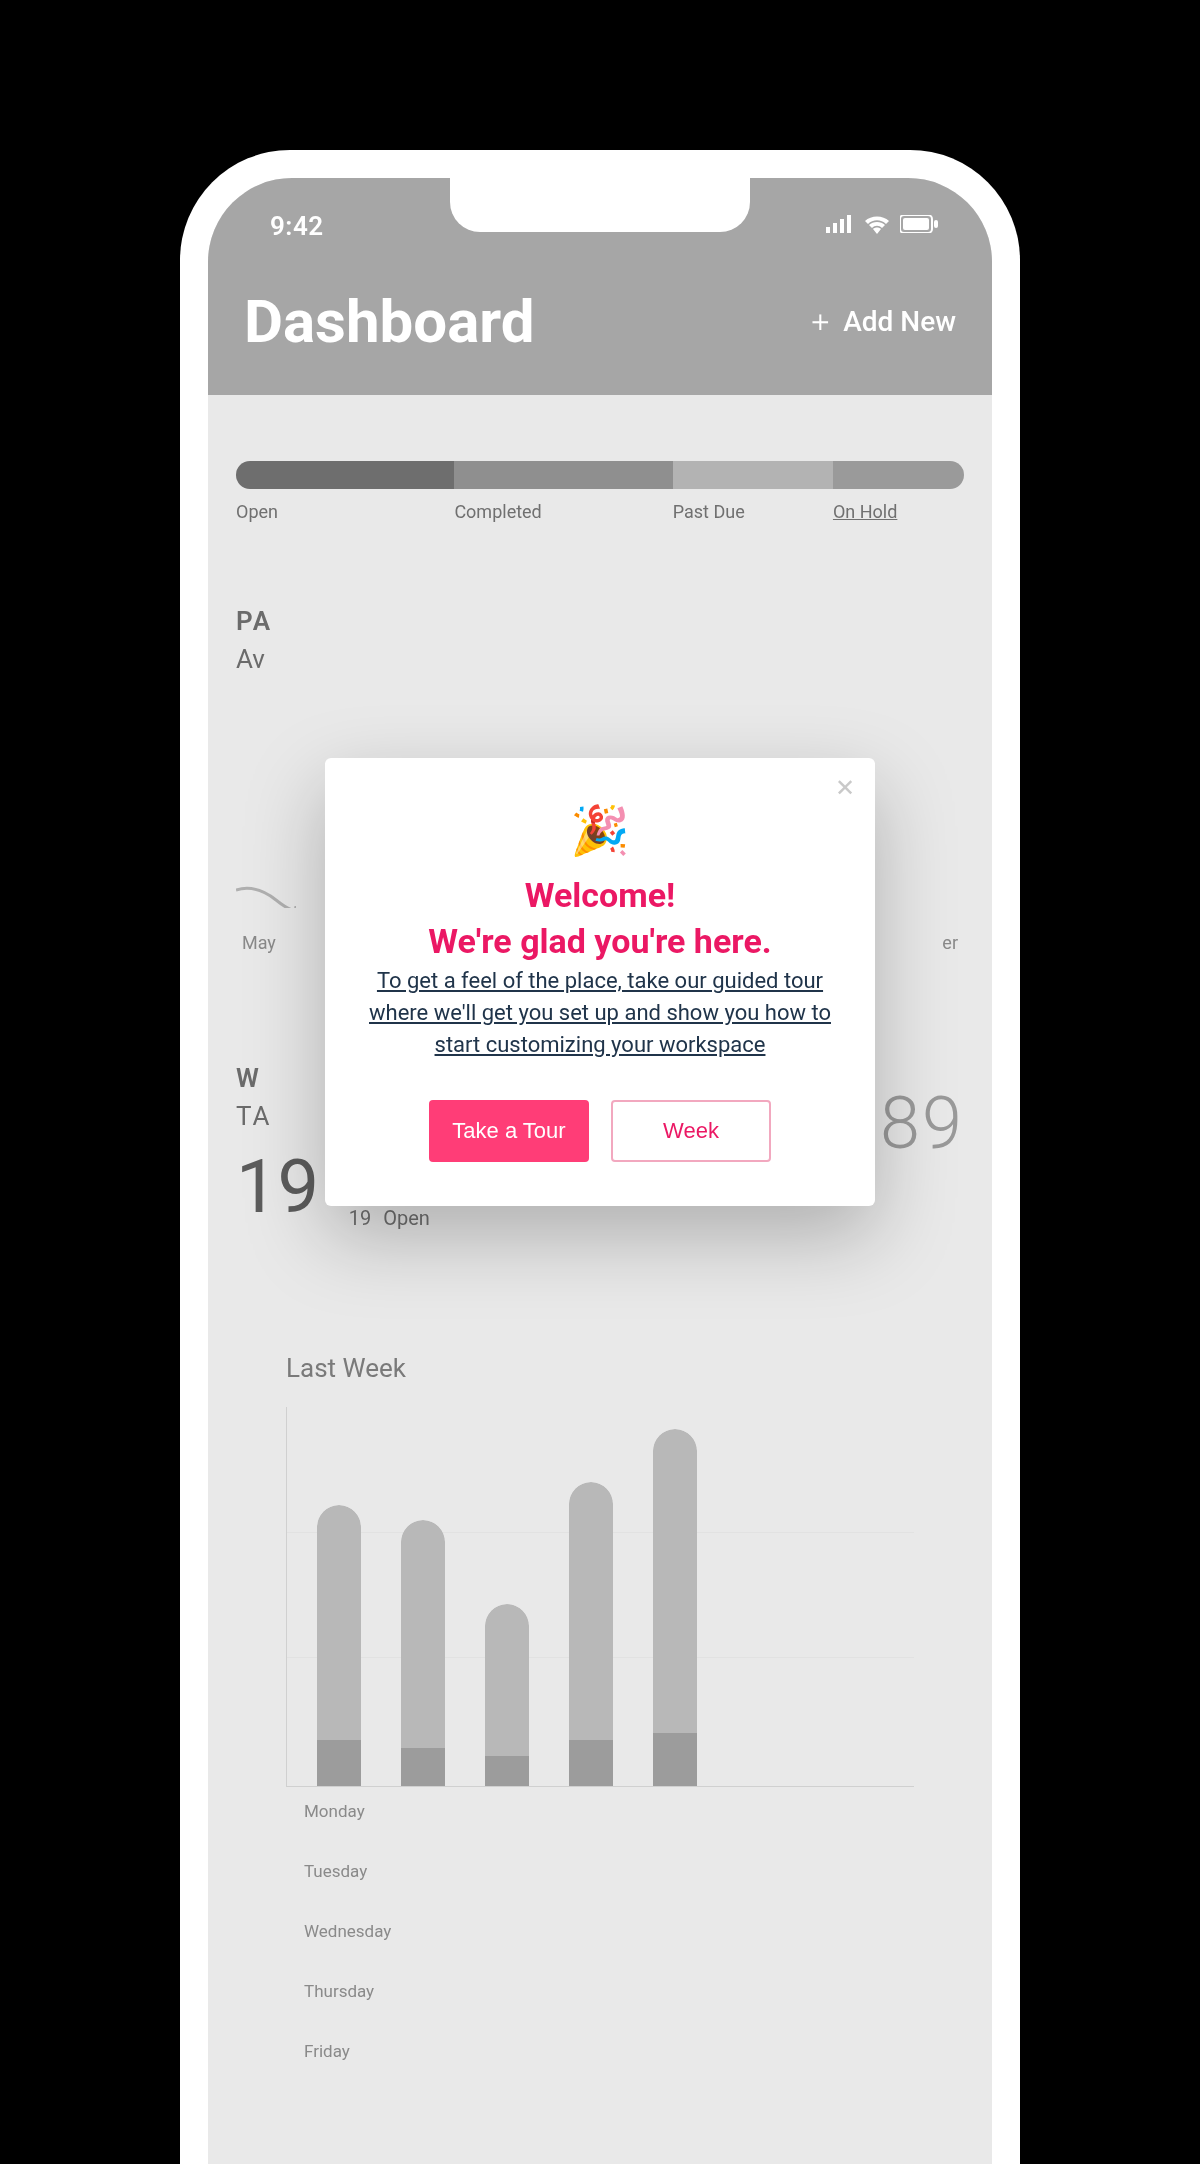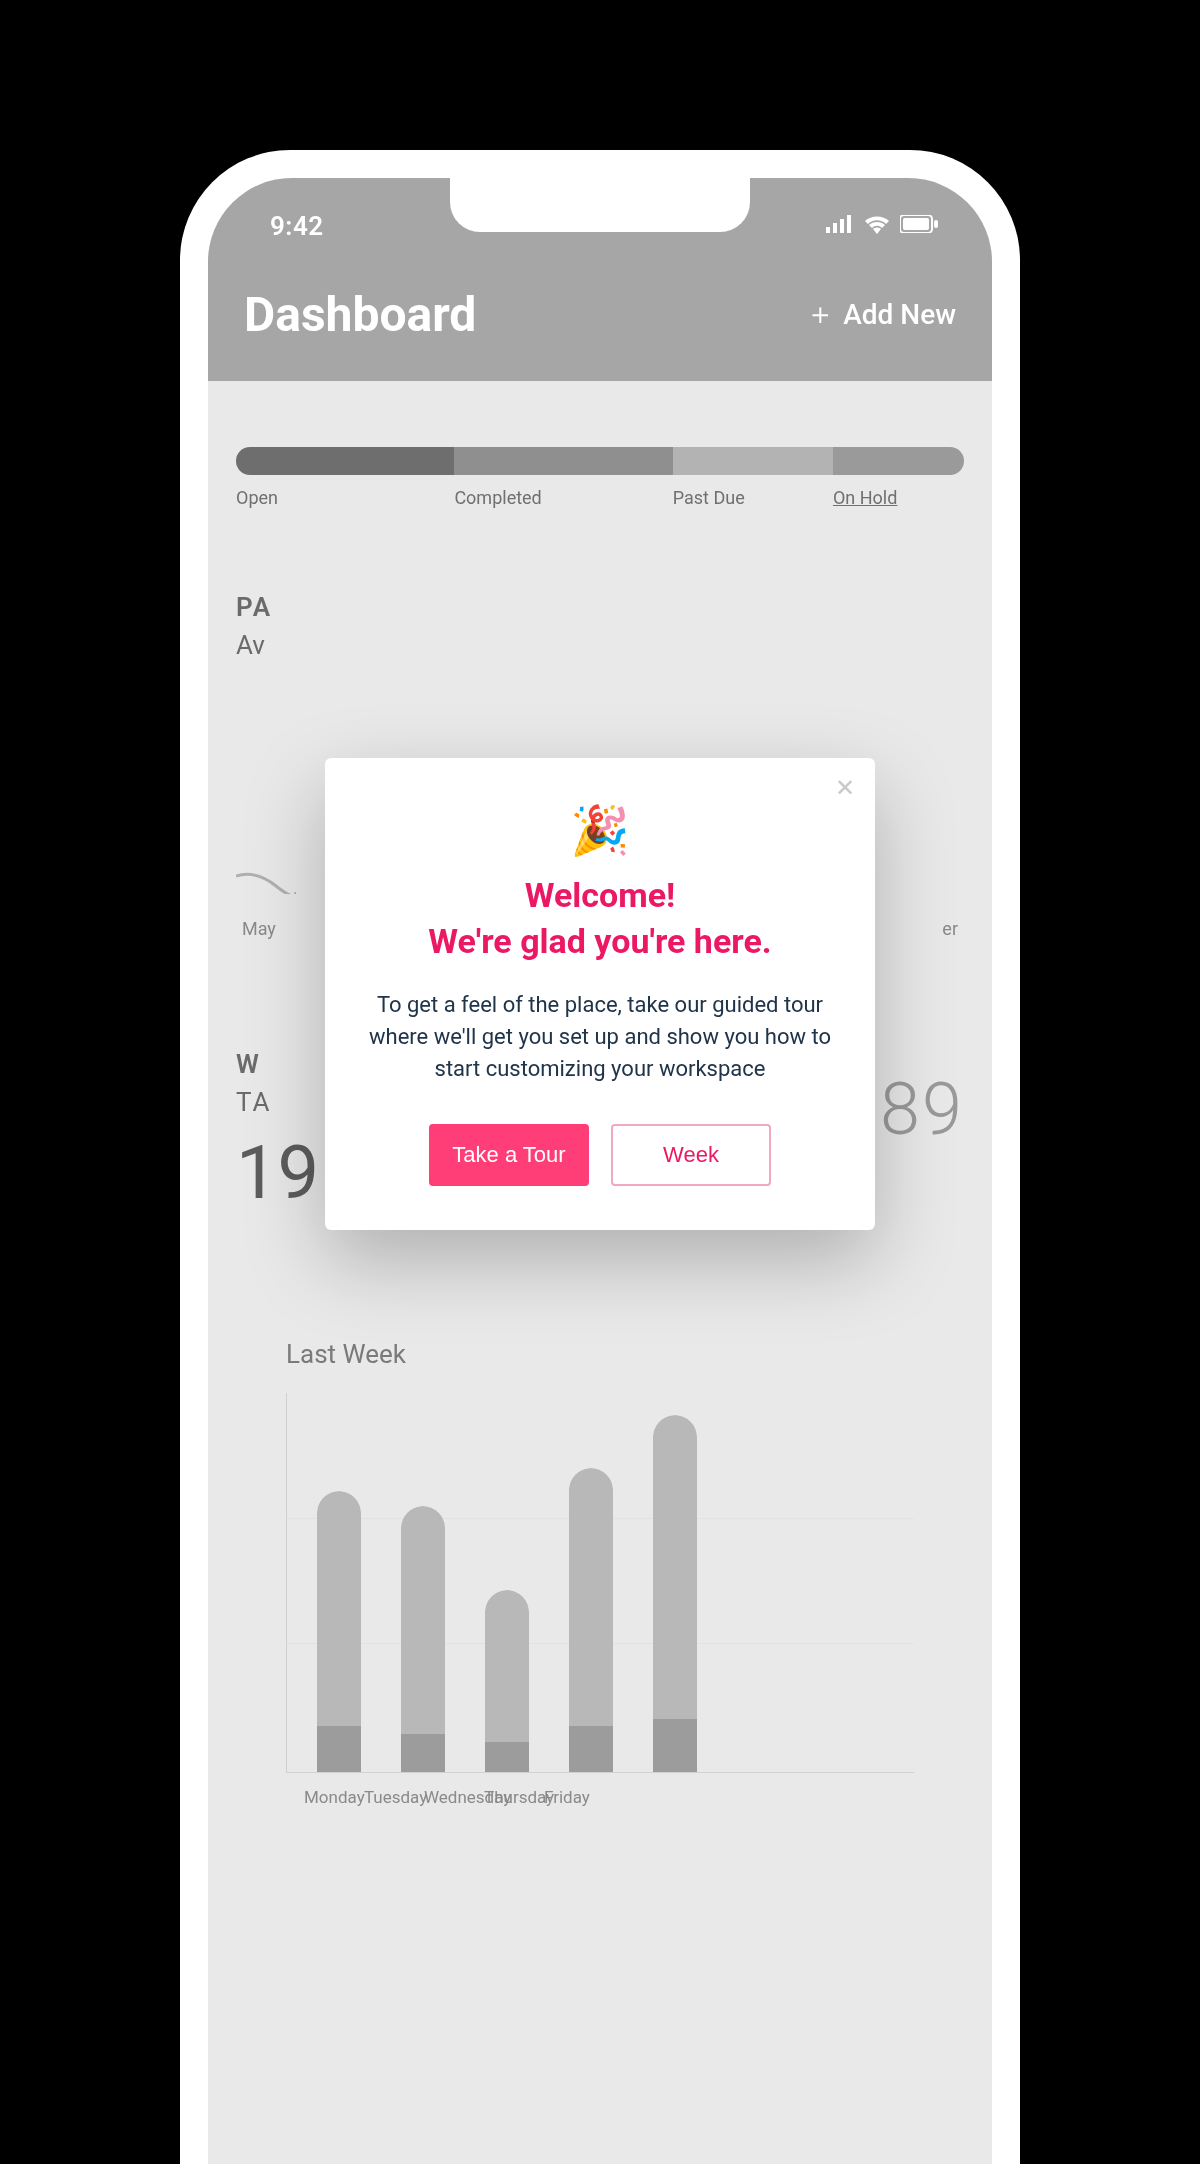--- a/index.html
+++ b/index.html
@@ -58,21 +58,21 @@
   .status-time { font-weight: 600; font-size: 26px; letter-spacing: 0.5px; padding-left: 26px;}
   .status-icons { display: flex; gap: 10px; align-items: center; padding-right: 18px;}
   .header-row {
     display: flex;
     justify-content: space-between;
     align-items: center;
     color: #fff;
     margin-top: 40px;
     margin-bottom: 10px;
   }
-  .header-title { font-size: 48px; font-weight: 700; }
+  .header-title { font-size: 60px; font-weight: 700; }
   .add-new { display: flex; align-items: center; gap: 8px; font-size: 28px; font-weight: 500; }
 
   .content { padding: 44px 28px 0 28px; }
 
   
   .section-label { font-size: 22px; color: #6b6b6b; letter-spacing: 2px; font-weight: 500; }
   .section-head { display:flex; justify-content: space-between; align-items:center; }
 
   .progress-wrap { margin-top: 22px; }
   .progress-bar {
@@ -136,21 +136,21 @@
     border-top-right-radius: 22px;
     display:flex;
     flex-direction:column;
     justify-content:flex-end;
     overflow:hidden;
     position:relative;
     z-index:2;
   }
   .bar .top { background:#b8b8b8; width:100%; border-top-left-radius:22px; border-top-right-radius:22px;}
   .bar .bot { background:#9c9c9c; width:100%; }
-  .lw-labels { display:flex; gap:40px; padding: 14px 30px 0 30px; font-size:17px; color:#8a8a8a;}
+  .lw-labels { display:flex; gap:40px; padding: 14px 30px 0 30px; font-size:17px; color:#8a8a8a;flex-direction:column;}
   .lw-labels > div { width:44px; text-align:center; white-space:nowrap; margin-left:-12px; margin-right:-12px;}
 
   
   .modal {
     position:absolute;
     left: 50%;
     top: 580px;
     transform: translateX(-50%);
     width: 550px;
     background:#fff;
@@ -173,21 +173,21 @@
     color:#eb1864;
     font-size:34px;
     font-weight:700;
     line-height:1.35;
     margin-top: 14px;
   }
   .modal p {
     color:#20344a;
     font-size:22px;
     line-height:1.45;
-    margin-top:24px;
+    text-decoration:underline;
   }
   .modal .btn-row {
     display:flex;
     justify-content:center;
     gap:22px;
     margin-top:40px;
   }
   .btn {
     min-width: 160px;
     padding: 16px 20px;

